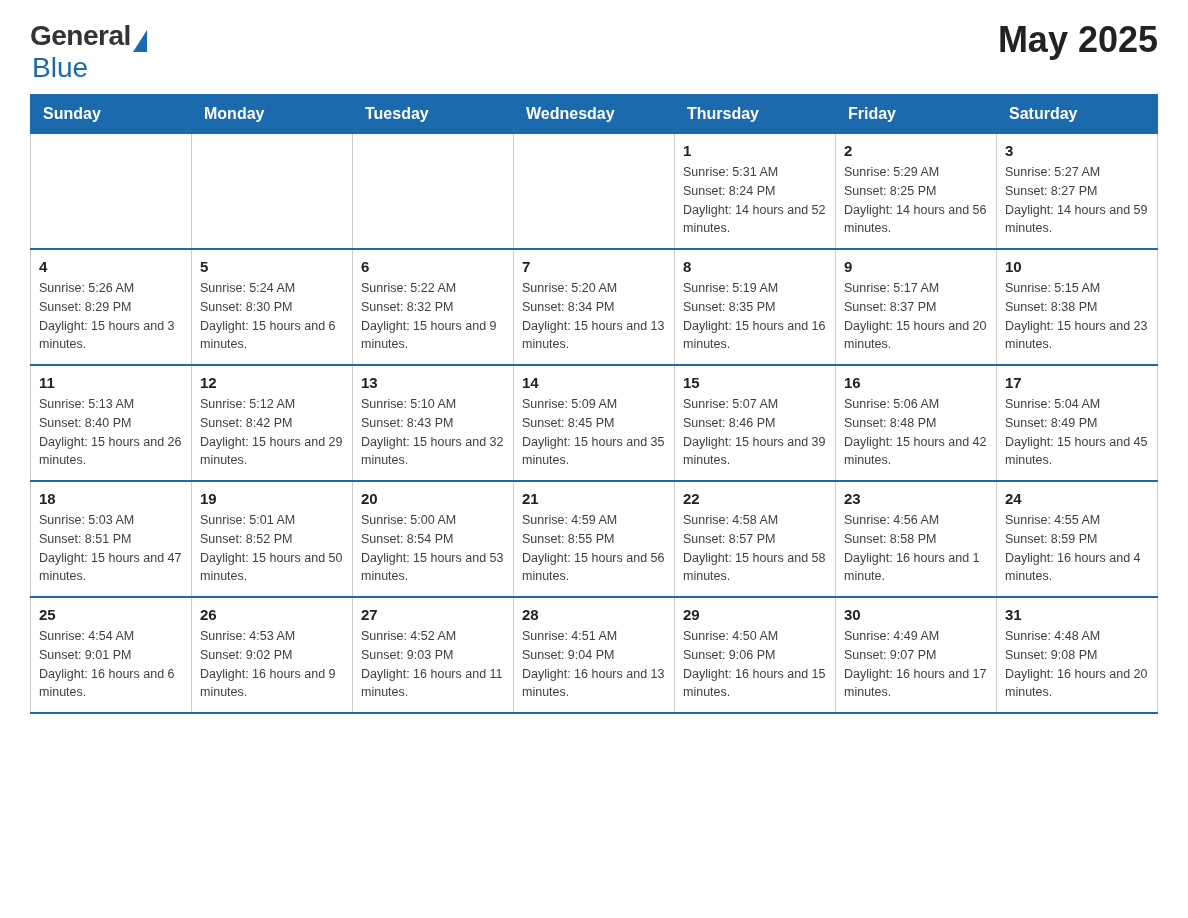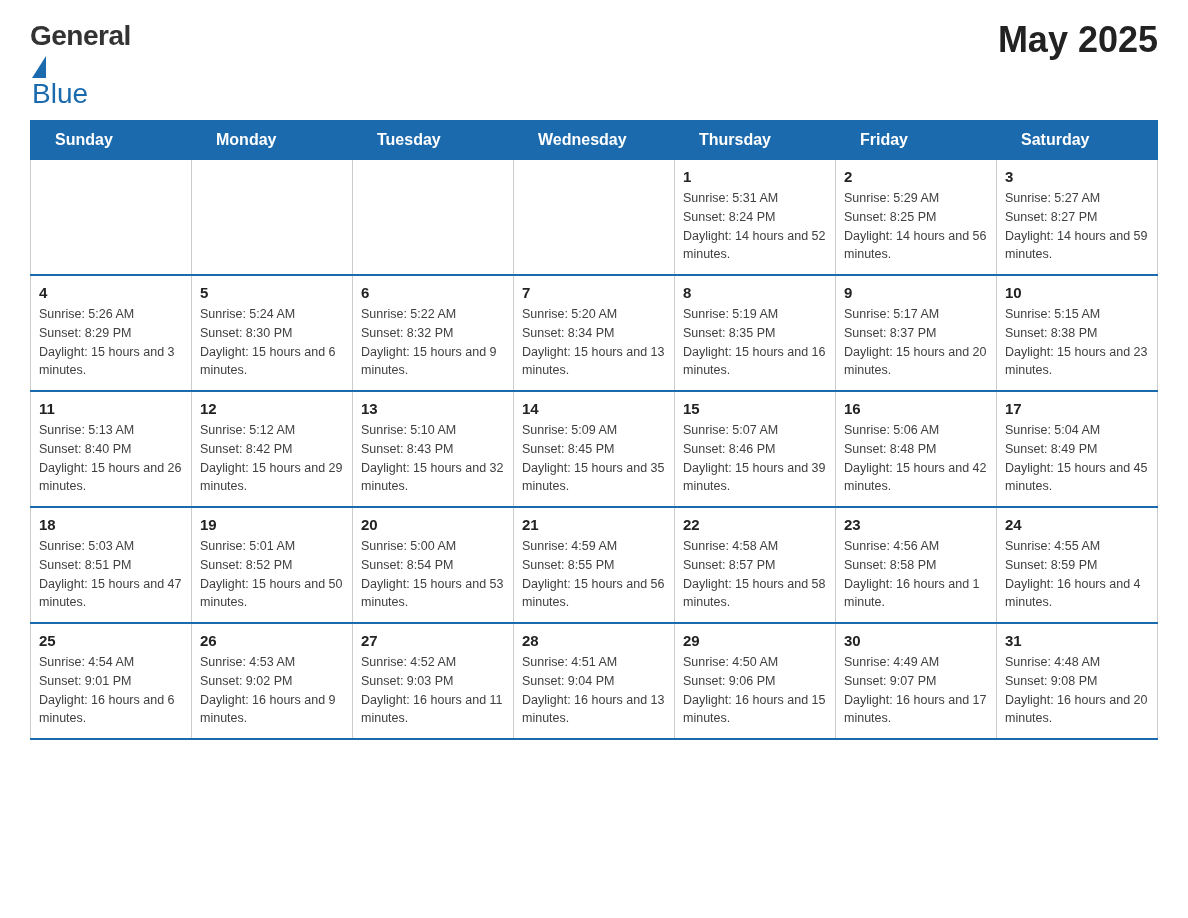--- a/index.html
+++ b/index.html
@@ -17,22 +17,21 @@
       align-items: flex-start;
       margin-bottom: 10px;
     }
     .logo {
       display: flex;
       flex-direction: column;
       align-items: flex-start;
     }
     .logo-top {
       display: flex;
-      align-items: flex-start;
-      flex-direction: column;
+      align-items: flex-end;
     }
     .logo-general {
       font-size: 28px;
       font-weight: bold;
       color: #333;
       letter-spacing: -0.5px;
     }
     .logo-triangle {
       width: 0;
       height: 0;
@@ -67,21 +66,21 @@
       border-collapse: collapse;
       margin-top: 10px;
     }
     .calendar thead tr {
       background-color: #1a6aad;
     }
     .calendar thead th {
       color: #fff;
       font-size: 16px;
       font-weight: bold;
-      padding: 10px 24px;
+      padding: 10px 12px;
       text-align: left;
       border: 1px solid #1a6aad;
     }
     .calendar tbody tr {
       border-bottom: 2px solid #1a6aad;
     }
     .calendar tbody td {
       vertical-align: top;
       padding: 8px 8px 10px 8px;
       border-left: 1px solid #ccc;

